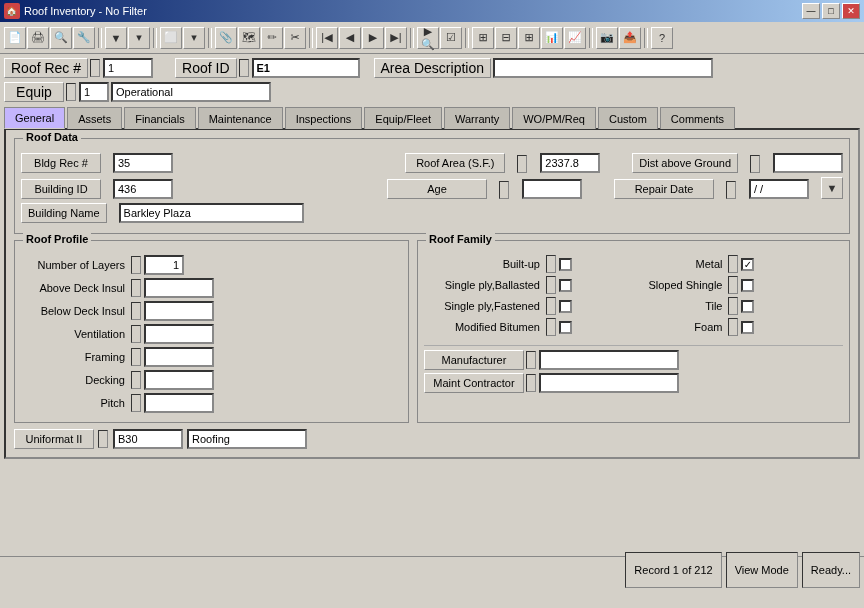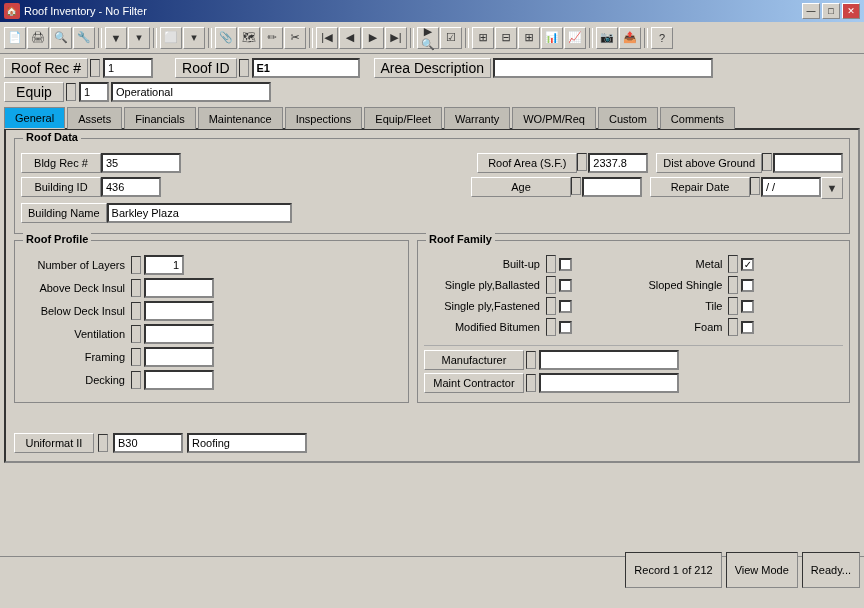--- a/index.html
+++ b/index.html
@@ -147,21 +147,21 @@
       cursor: pointer;
       font-size: 11px;
       height: 22px;
       display: flex;
       align-items: center;
       margin-right: 2px;
       position: relative;
       top: 1px;
     }
     .tab.active {
-      background: #0ea5e9;
+      background: #c4b5fd;
       border-bottom: 1px solid #d4d0c8;
       z-index: 1;
     }
 
     
     .tab-content {
       border: 2px inset #888;
       background: #d4d0c8;
       padding: 8px;
       flex: 1;
@@ -205,22 +205,22 @@
       padding: 2px 8px;
       font-size: 11px;
       background: #d4d0c8;
       height: 36px;
       display: flex;
       align-items: center;
     }
 
     .row-flex {
       display: flex;
-      align-items: flex-start;
-      gap: 0;
+      align-items: flex-end;
+      gap: 12px;
       margin-bottom: 4px;
     }
 
     .btn-label {
       background: #d4d0c8;
       border: 1px solid;
       border-top-color: #fff;
       border-left-color: #fff;
       border-right-color: #888;
       border-bottom-color: #888;
@@ -317,21 +317,21 @@
 
     .two-col {
       display: flex;
       gap: 8px;
     }
 
     .uniformat-row {
       display: flex;
       align-items: center;
       gap: 4px;
-      margin-top: 24px;
+      margin-top: 0;
     }
   </style>
 </head>
 <body>
 
 <div class="title-bar">
   <div class="title-bar-left">
     <div class="title-bar-icon">🏠</div>
     <span>Roof Inventory - No Filter</span>
   </div>
@@ -420,21 +420,21 @@
     <div class="tab">Comments</div>
   </div>
 
   <div class="tab-content">
 
     <div class="section-box">
       <div class="section-title">Roof Data</div>
 
       <div class="row-flex" style="margin-top:8px;">
         <div class="btn-label" style="min-width:80px;">Bldg Rec #</div>
-        <input type="text" value="35" style="width: 80px;" class="small-input">
+        <input type="text" value="35" style="width: 60px;" class="small-input">
         <div style="flex:1;"></div>
         <div class="btn-label" style="min-width:100px;">Roof Area (S.F.)</div>
         <div class="check-indicator"></div>
         <input type="text" value="2337.8" style="width: 60px;" class="small-input">
         <div style="width:8px;"></div>
         <div class="btn-label" style="min-width:100px;">Dist above Ground</div>
         <div class="check-indicator"></div>
         <input type="text" value="" style="width: 70px;" class="small-input">
       </div>
 
@@ -493,20 +493,25 @@
             <div class="check-indicator"></div>
             <input type="text" value="" class="small-input" style="">
           </div>
 
           <div class="profile-row">
             <div class="profile-label">Decking</div>
             <div class="check-indicator"></div>
             <input type="text" value="" class="small-input" style="">
           </div>
 
+          <div class="profile-row">
+            <div class="profile-label">Pitch</div>
+            <div class="check-indicator"></div>
+            <input type="text" value="" class="small-input" style="">
+          </div>
         </div>
       </div>
 
       <div class="section-box" style="flex:1.1;">
         <div class="section-title">Roof Family</div>
         <div style="margin-top:8px; display:flex; gap:6px;">
 
           <div style="flex:1;">
             <div class="family-row">
               <div class="family-label">Built-up</div>

